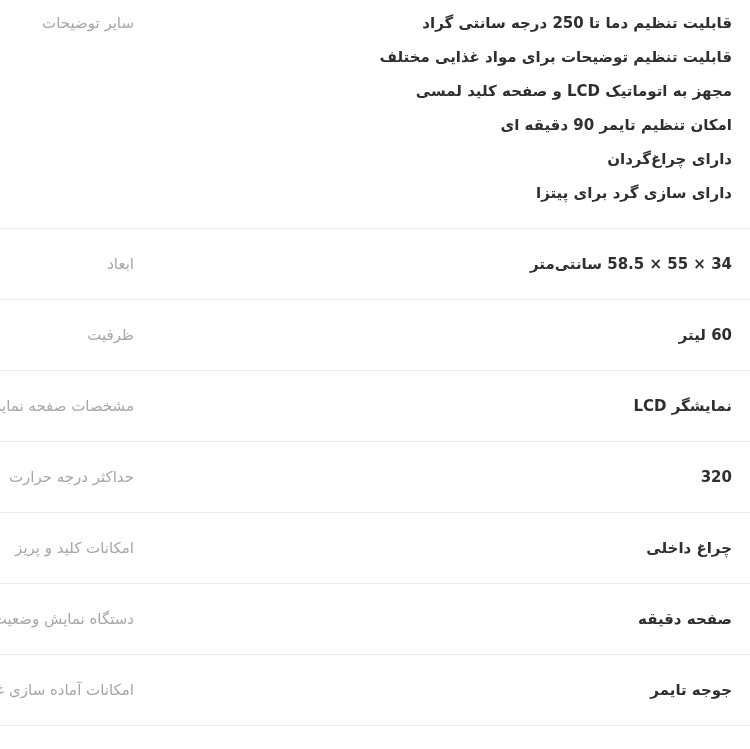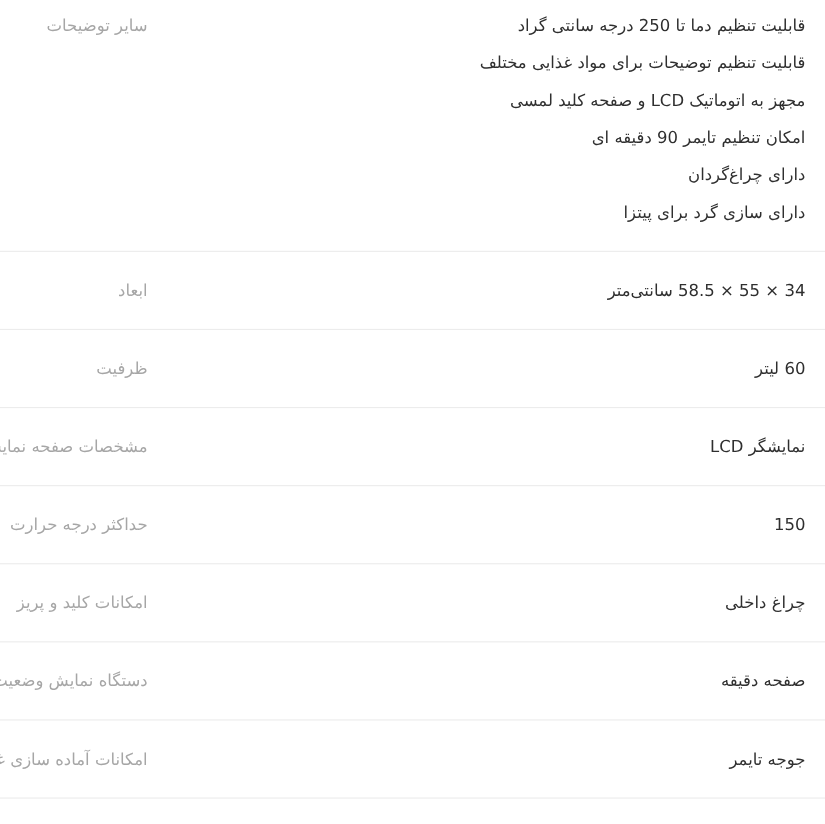--- a/index.html
+++ b/index.html
@@ -36,21 +36,21 @@
     font-weight: 400;
     white-space: normal;
   }
   .cell-value {
     width: 544px;
     padding: 18px 18px 18px 30px;
     text-align: right;
     color: #2f2f2f;
     font-size: 15px;
     line-height: 34px;
-    font-weight: 400;
+    font-weight: 700;
   }
   .value-line {
     display: block;
   }
   .first-row .cell-label,
   .first-row .cell-value {
     padding-top: 6px;
   }
   .bottom-cut {
     color: #bdbdbd;
@@ -89,21 +89,21 @@
 
     <tr class="spec-row">
       <td class="cell-value">
         <span class="value-line">نمایشگر LCD</span>
       </td>
       <td class="cell-label">مشخصات صفحه نمایش</td>
     </tr>
 
     <tr class="spec-row">
       <td class="cell-value">
-        <span class="value-line">150</span>
+        <span class="value-line">320</span>
       </td>
       <td class="cell-label">حداکثر درجه حرارت</td>
     </tr>
 
     <tr class="spec-row">
       <td class="cell-value">
         <span class="value-line">چراغ داخلی</span>
       </td>
       <td class="cell-label">امکانات کلید و پریز</td>
     </tr>

